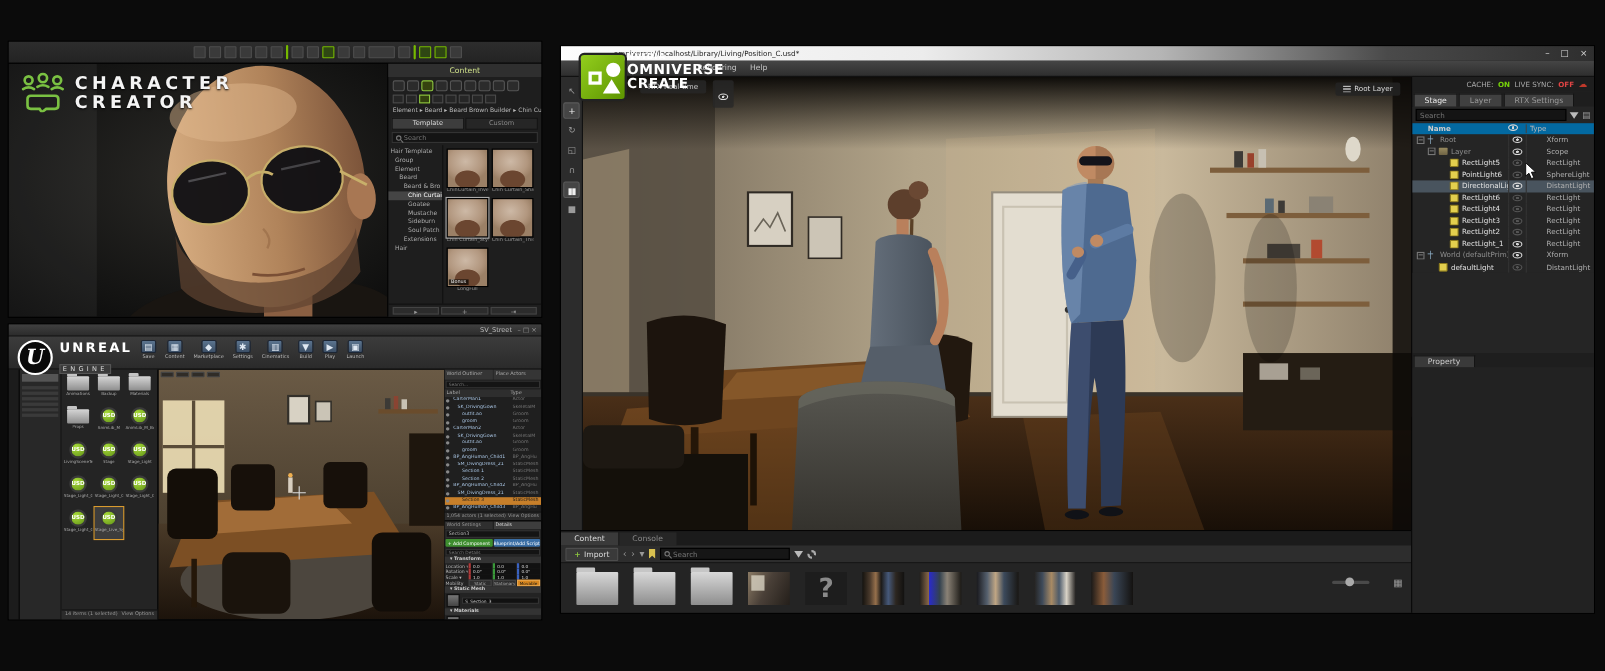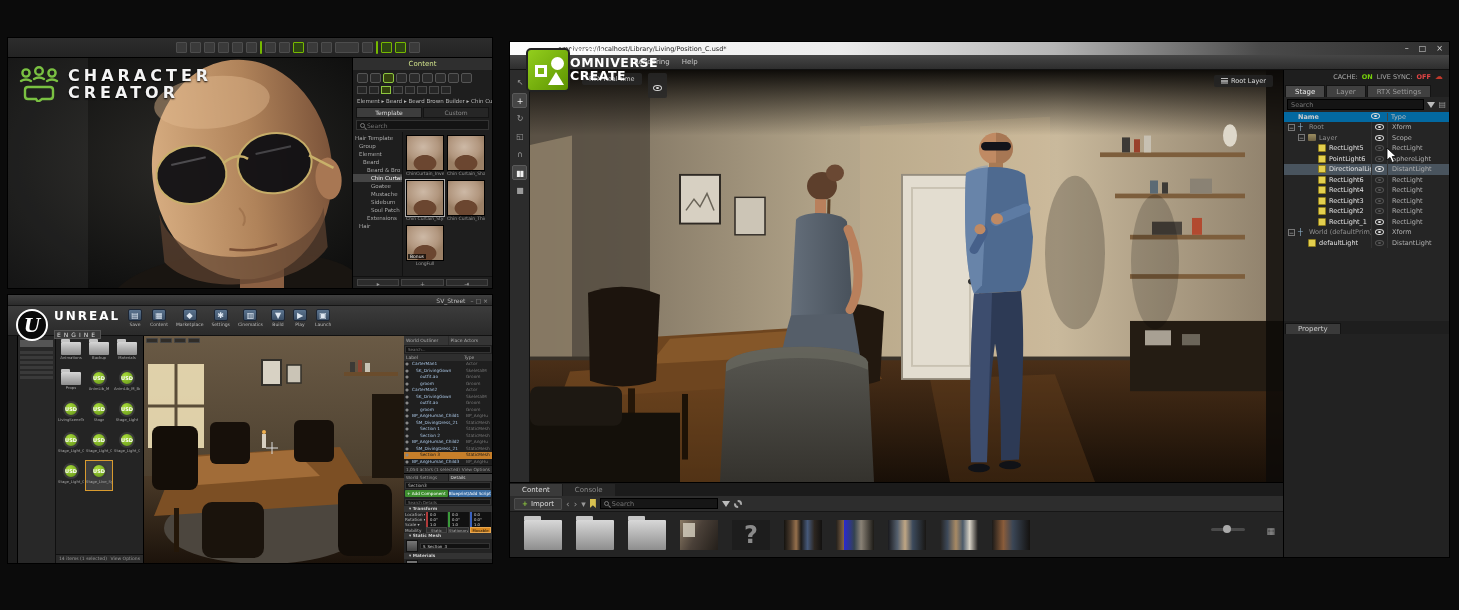--- a/index.html
+++ b/index.html
@@ -191,21 +191,21 @@
   .ov-psearch .sbox{flex:1;height:11px;background:#141414;border:1px solid #000;display:flex;align-items:center;padding:0 3px;}
   .ov-psearch input{flex:1;background:none;border:none;outline:none;color:#888;font-size:6.5px;padding:0;}
   .menuic{color:#999;font-size:8px;}
   .ov-ghead{display:flex;height:10px;background:#0369a1;font-size:6.5px;color:#ccc;align-items:center;font-weight:bold;}
   .ov-ghead .gn{flex:1;padding-left:14px;} .ov-ghead .ge{width:16px;} .ov-ghead .gt{width:62px;border-left:1px solid #444;padding-left:3px;font-weight:normal;color:#bbb;}
   .ov-rows{height:126px;}
   .ov-row{display:flex;height:10.5px;align-items:center;font-size:6.5px;}
   .ov-row.sel{background:#49545e;}
   .ov-row .rn{flex:1;display:flex;align-items:center;gap:3px;padding-left:calc(4px + var(--ind,0)*10px);overflow:hidden;white-space:nowrap;}
   .ov-row .re{width:16px;display:flex;justify-content:center;border-left:1px solid #333;align-self:stretch;align-items:center;}
-  .ov-row .rt{width:62px;color:#b0b0b0;border-left:1px solid #333;align-self:stretch;line-height:10.5px;padding-left:4px;overflow:hidden;white-space:nowrap;}
+  .ov-row .rt{width:62px;color:#b0b0b0;border-left:1px solid #333;align-self:stretch;line-height:10.5px;padding-left:18px;overflow:hidden;white-space:nowrap;}
   .rlabel{color:#e2e2e2;}
   .ov-row .dim .rlabel{color:#8f8f8f;}
   .exp{width:7px;height:7px;border:1px solid #777;color:#bbb;font-size:6px;line-height:5px;text-align:center;flex:none;visibility:hidden;}
   .exp.show{visibility:visible;}
   .ic{width:8px;height:8px;flex:none;}
   .ic-light{background:#e3cf4e;border:1px solid #8f7d1e;border-radius:1px;}
   .ic-xform{color:#8fb0c8;font-size:8px;line-height:8px;}
   .ic-xform::after{content:"┼";}
   .ic-folder{background:linear-gradient(#9a8c60,#6e6244);border-radius:1px;height:7px;}
   .ov-fill{height:73px;background:#252525;}

